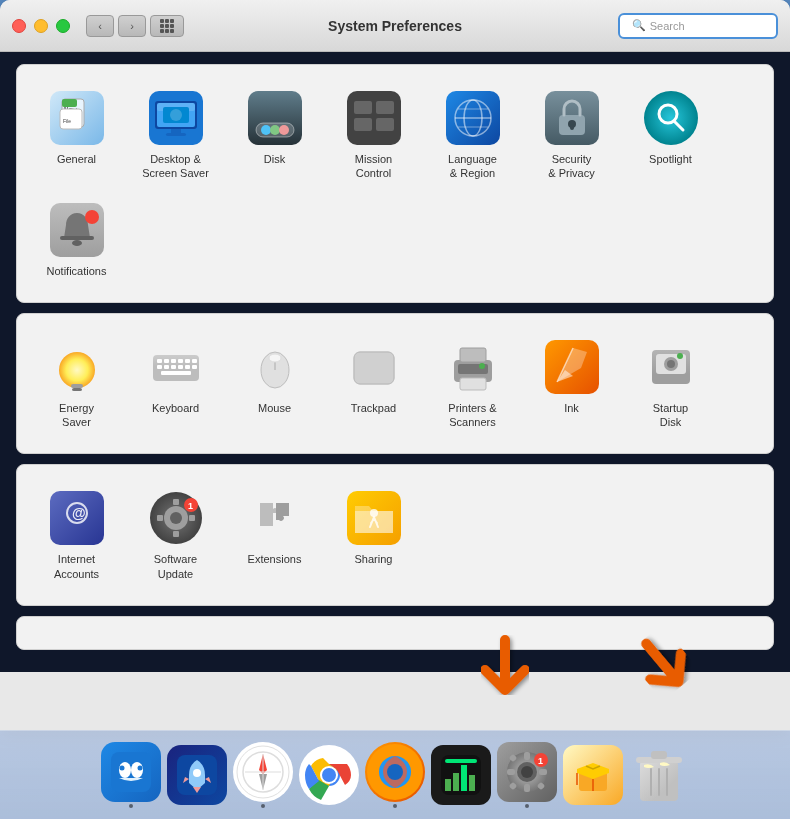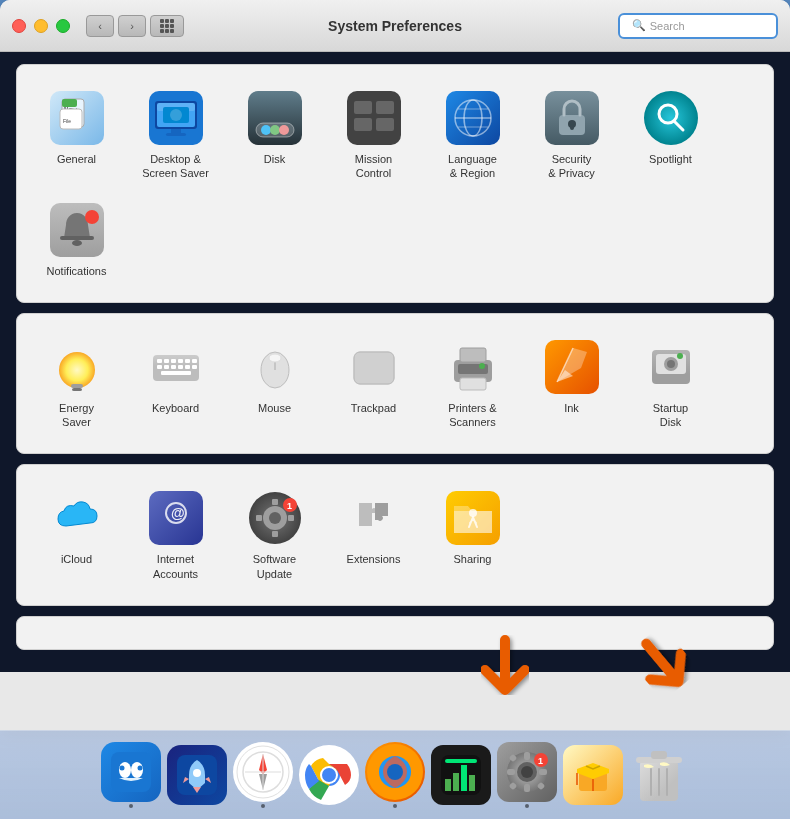--- a/index.html
+++ b/index.html
@@ -518,31 +518,20 @@
           </div>
           <div class="pref-label">Startup<br>Disk</div>
         </div>
 
       </div>
     </div>
 
     <div class="section">
       <div class="icon-grid">
 
-        <div class="pref-item">
-          <div class="pref-icon">
-            <svg width="54" height="54" viewBox="0 0 54 54">
-              <rect width="54" height="54" rx="10" fill="white" opacity="0"></rect>
-
-              <path d="M40 32 Q47 32 47 25 Q47 18 40 18 Q39 12 33 11 Q27 10 24 15 Q16 13 14 20 Q8 21 8 28 Q8 35 16 35 Z" fill="#29b6f6"></path>
-              <path d="M40 32 Q47 32 47 25 Q47 18 40 18 Q39 12 33 11 Q27 10 24 15 Q16 13 14 20 Q8 21 8 28 Q8 35 16 35 Z" fill="none" stroke="#0288d1" stroke-width="1"></path>
-            </svg>
-          </div>
-          <div class="pref-label">iCloud</div>
-        </div>
 
         <div class="pref-item">
           <div class="pref-icon">
             <svg width="54" height="54" viewBox="0 0 54 54">
               <rect width="54" height="54" rx="10" fill="url(#iagrad)"></rect>
               <defs>
                 <linearGradient id="iagrad" x1="0" y1="0" x2="54" y2="54" gradientUnits="userSpaceOnUse">
                   <stop offset="0%" stop-color="#5c6bc0"></stop>
                   <stop offset="100%" stop-color="#283593"></stop>
                 </linearGradient>

